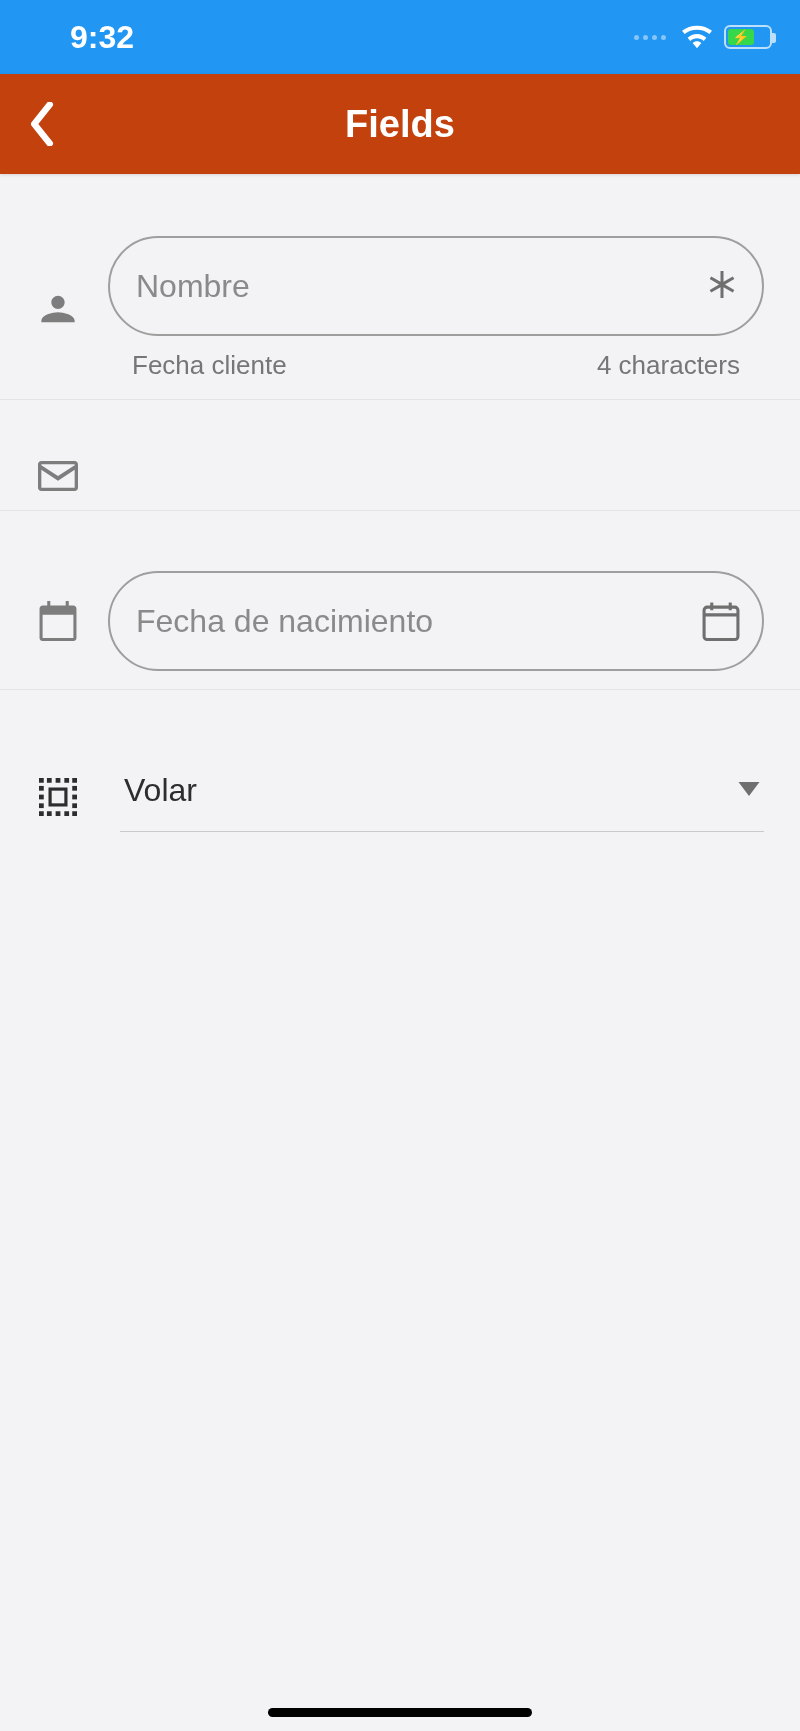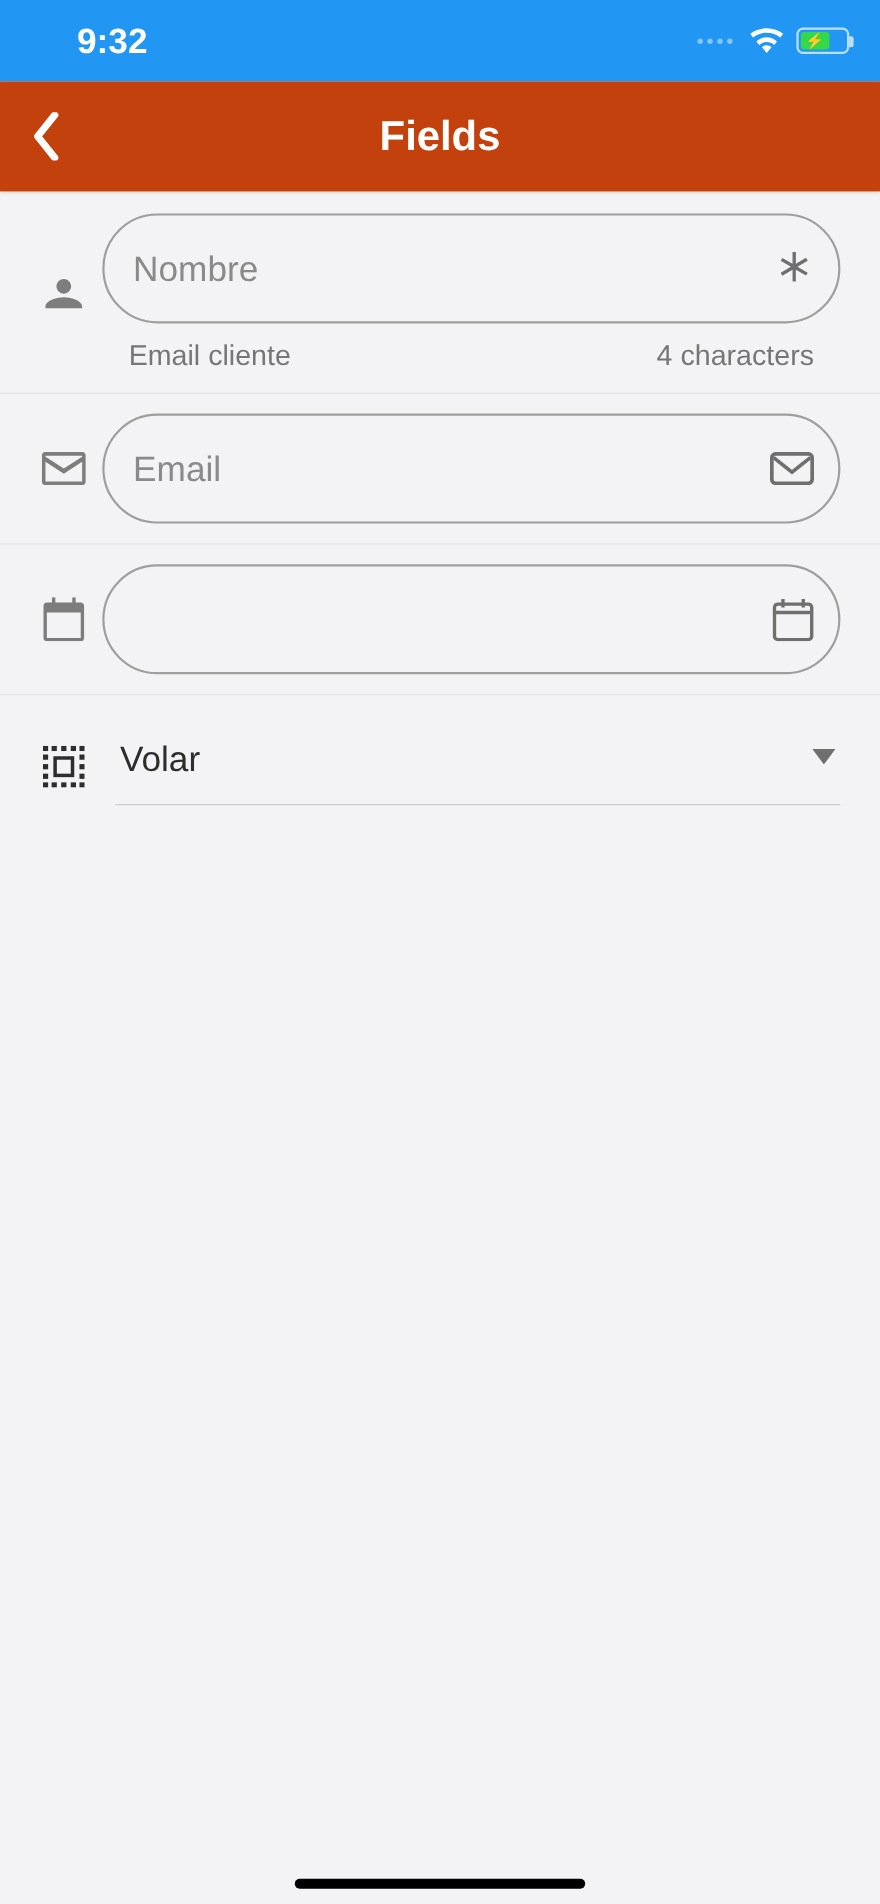--- a/index.html
+++ b/index.html
@@ -90,21 +90,22 @@
 
   
   .form-list {
     background: #f3f3f5;
   }
   .row {
     display: flex;
     align-items: center;
     padding: 18px 36px 18px 36px;
     border-bottom: 1px solid #e3e3e6;
-    gap: 13px;
+    gap: 28px;
+    margin-top: 42px;
   }
   .row.first { padding-top: 20px; }
   .row.noline { border-bottom: none; }
   .lead-icon {
     width: 44px; flex: 0 0 44px;
     display: flex; align-items: center; justify-content: center;
     color: #7d7d7d;
   }
   .field-wrap { flex: 1 1 auto; }
   .pill {
@@ -219,54 +220,44 @@
     <div class="field-wrap">
       <div class="pill">
         <input type="text" placeholder="Nombre" style="">
         <span class="trail-icon">
           <svg width="36" height="36" viewBox="0 0 24 24">
               <path fill="#6f6f6f" d="M11 2h2v7.2l6.2-3.6 1 1.7L14 11l6.2 3.6-1 1.7L13 12.8V20h-2v-7.2l-6.2 3.6-1-1.7L10 11 3.8 7.4l1-1.7L11 9.2V2z"></path>
             </svg>
         </span>
       </div>
       <div class="helper">
-        <span>Email cliente</span>
+        <span>Fecha cliente</span>
         <span>4 characters</span>
       </div>
     </div>
   </div>
 
   <div class="row">
     <div class="lead-icon">
       <svg width="40" height="32" viewBox="0 0 24 18">
           <path fill="#7d7d7d" d="M2 0h20c1.1 0 2 0.9 2 2v14c0 1.1-0.9 2-2 2H2c-1.1 0-2-0.9-2-2V2C0 0.9 0.9 0 2 0zm0 2v0.5l10 6.5 10-6.5V2H2zm0 14h20V5.3l-10 6.5L2 5.3V16z"></path>
         </svg>
     </div>
-    <div class="field-wrap">
-      <div class="pill">
-        <input type="email" placeholder="Email" style="">
-        <span class="trail-icon">
-          <svg width="40" height="32" viewBox="0 0 24 18">
-              <rect x="1" y="1" width="22" height="16" rx="2" fill="none" stroke="#6f6f6f" stroke-width="2"></rect>
-              <polyline points="2,3 12,11 22,3" fill="none" stroke="#6f6f6f" stroke-width="2"></polyline>
-            </svg>
-        </span>
-      </div>
-    </div>
   </div>
 
 
   <div class="row">
     <div class="lead-icon">
       <svg width="38" height="40" viewBox="0 0 24 26">
           <path fill="#7d7d7d" d="M5 0h2v3h10V0h2v3h3c1.1 0 2 0.9 2 2v19c0 1.1-0.9 2-2 2H2c-1.1 0-2-0.9-2-2V5c0-1.1 0.9-2 2-2h3V0zM2 9v15h20V9H2z"></path>
         </svg>
     </div>
     <div class="field-wrap">
       <div class="pill">
+        <input type="text" placeholder="Fecha de nacimiento" style="">
         <span class="trail-icon">
           <svg width="38" height="40" viewBox="0 0 24 26">
               <rect x="1" y="4" width="22" height="21" rx="2" fill="none" stroke="#6f6f6f" stroke-width="2"></rect>
               <line x1="1" y1="9" x2="23" y2="9" stroke="#6f6f6f" stroke-width="2"></line>
               <line x1="6" y1="1" x2="6" y2="6" stroke="#6f6f6f" stroke-width="2"></line>
               <line x1="18" y1="1" x2="18" y2="6" stroke="#6f6f6f" stroke-width="2"></line>
             </svg>
         </span>
       </div>
     </div>

